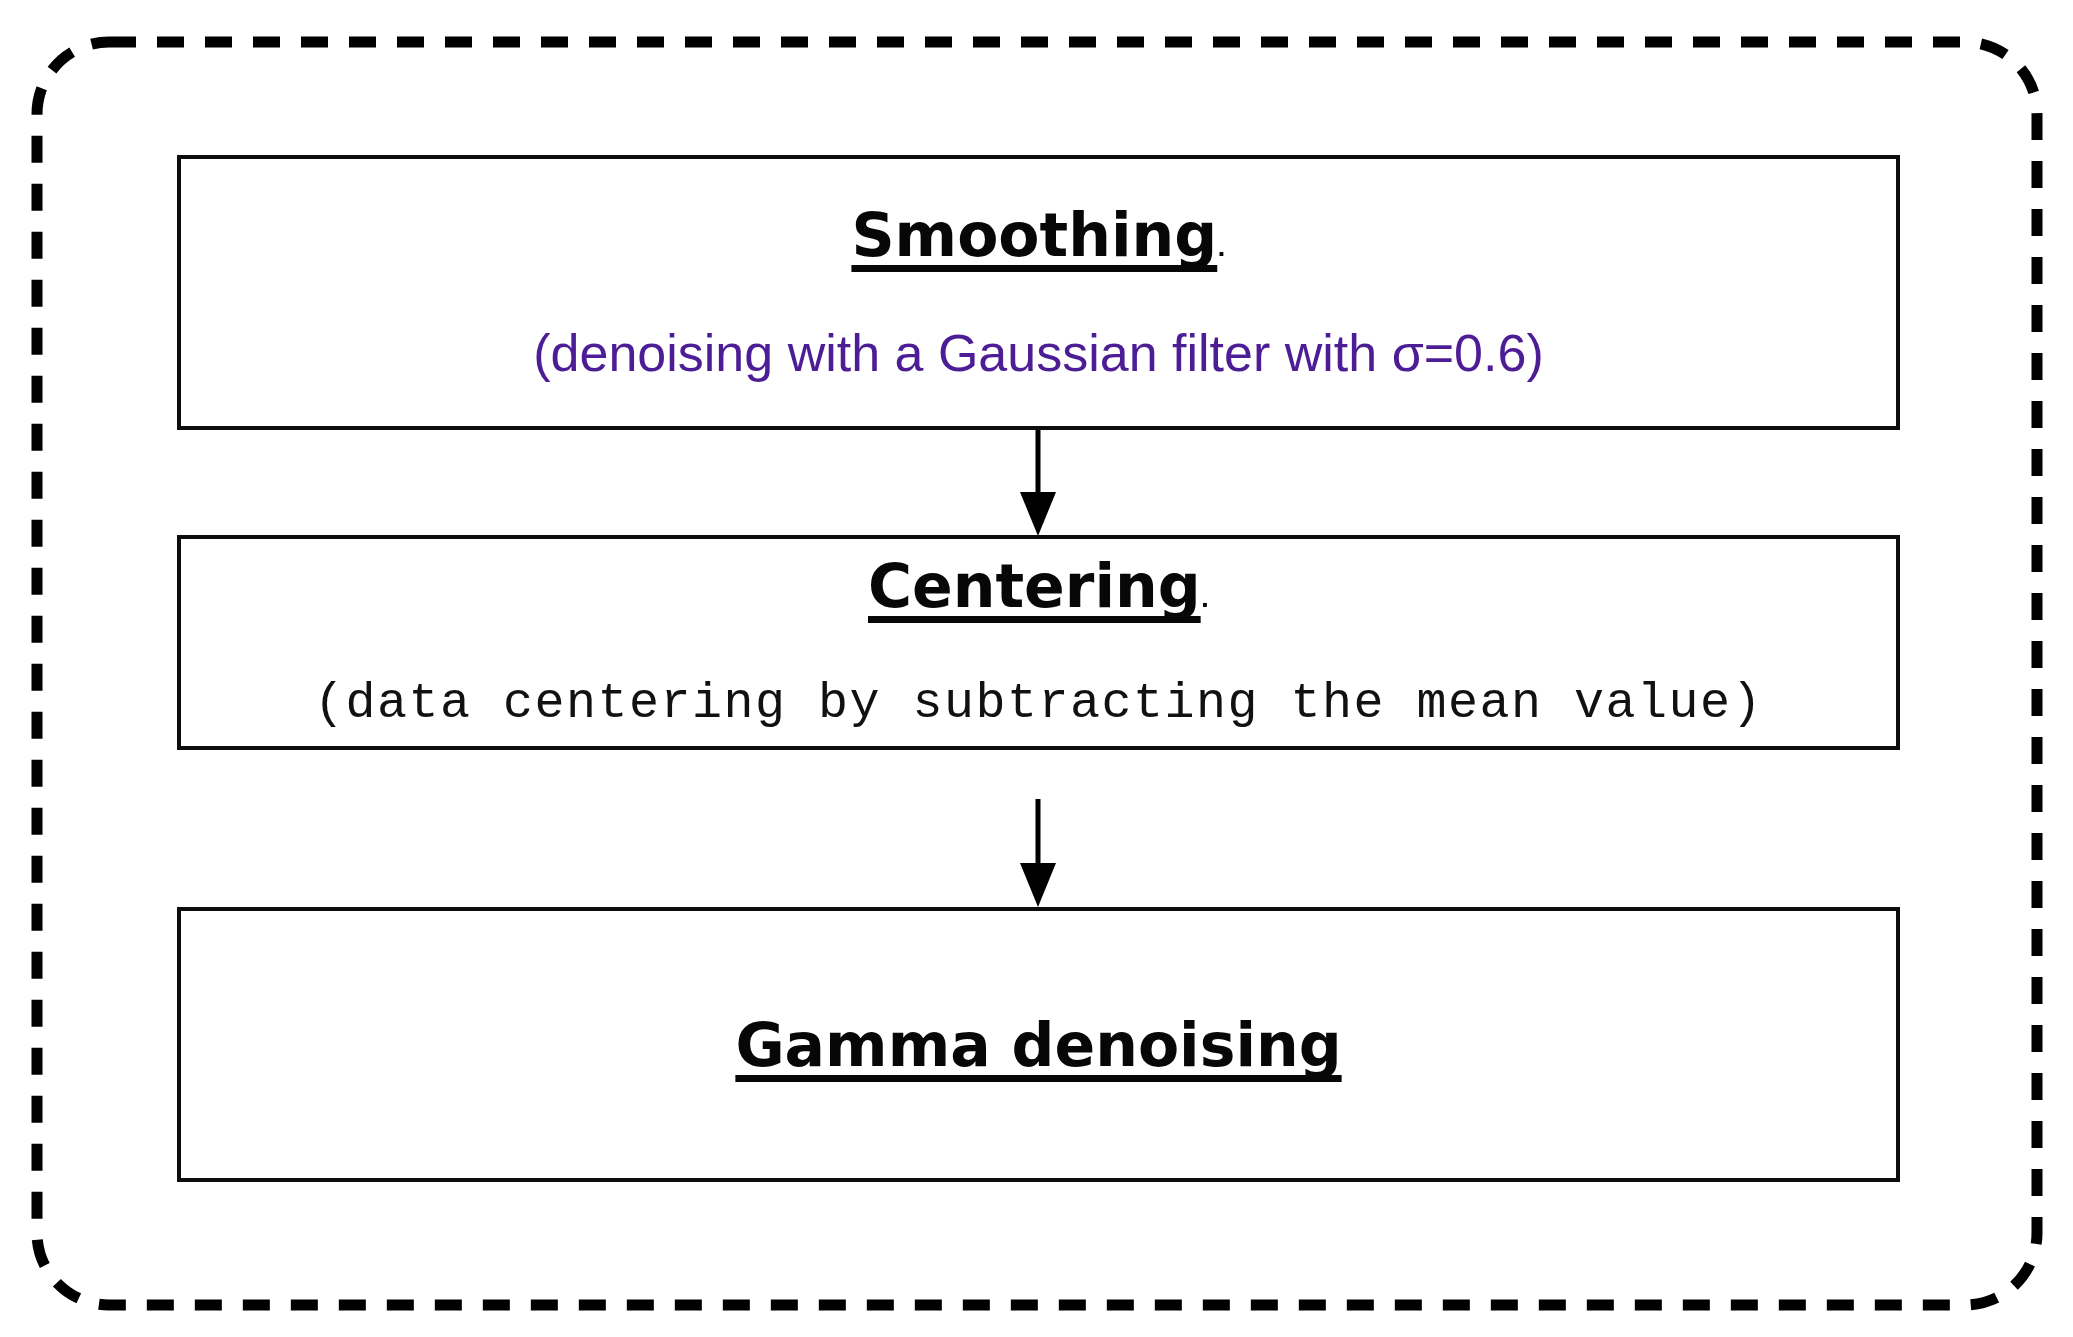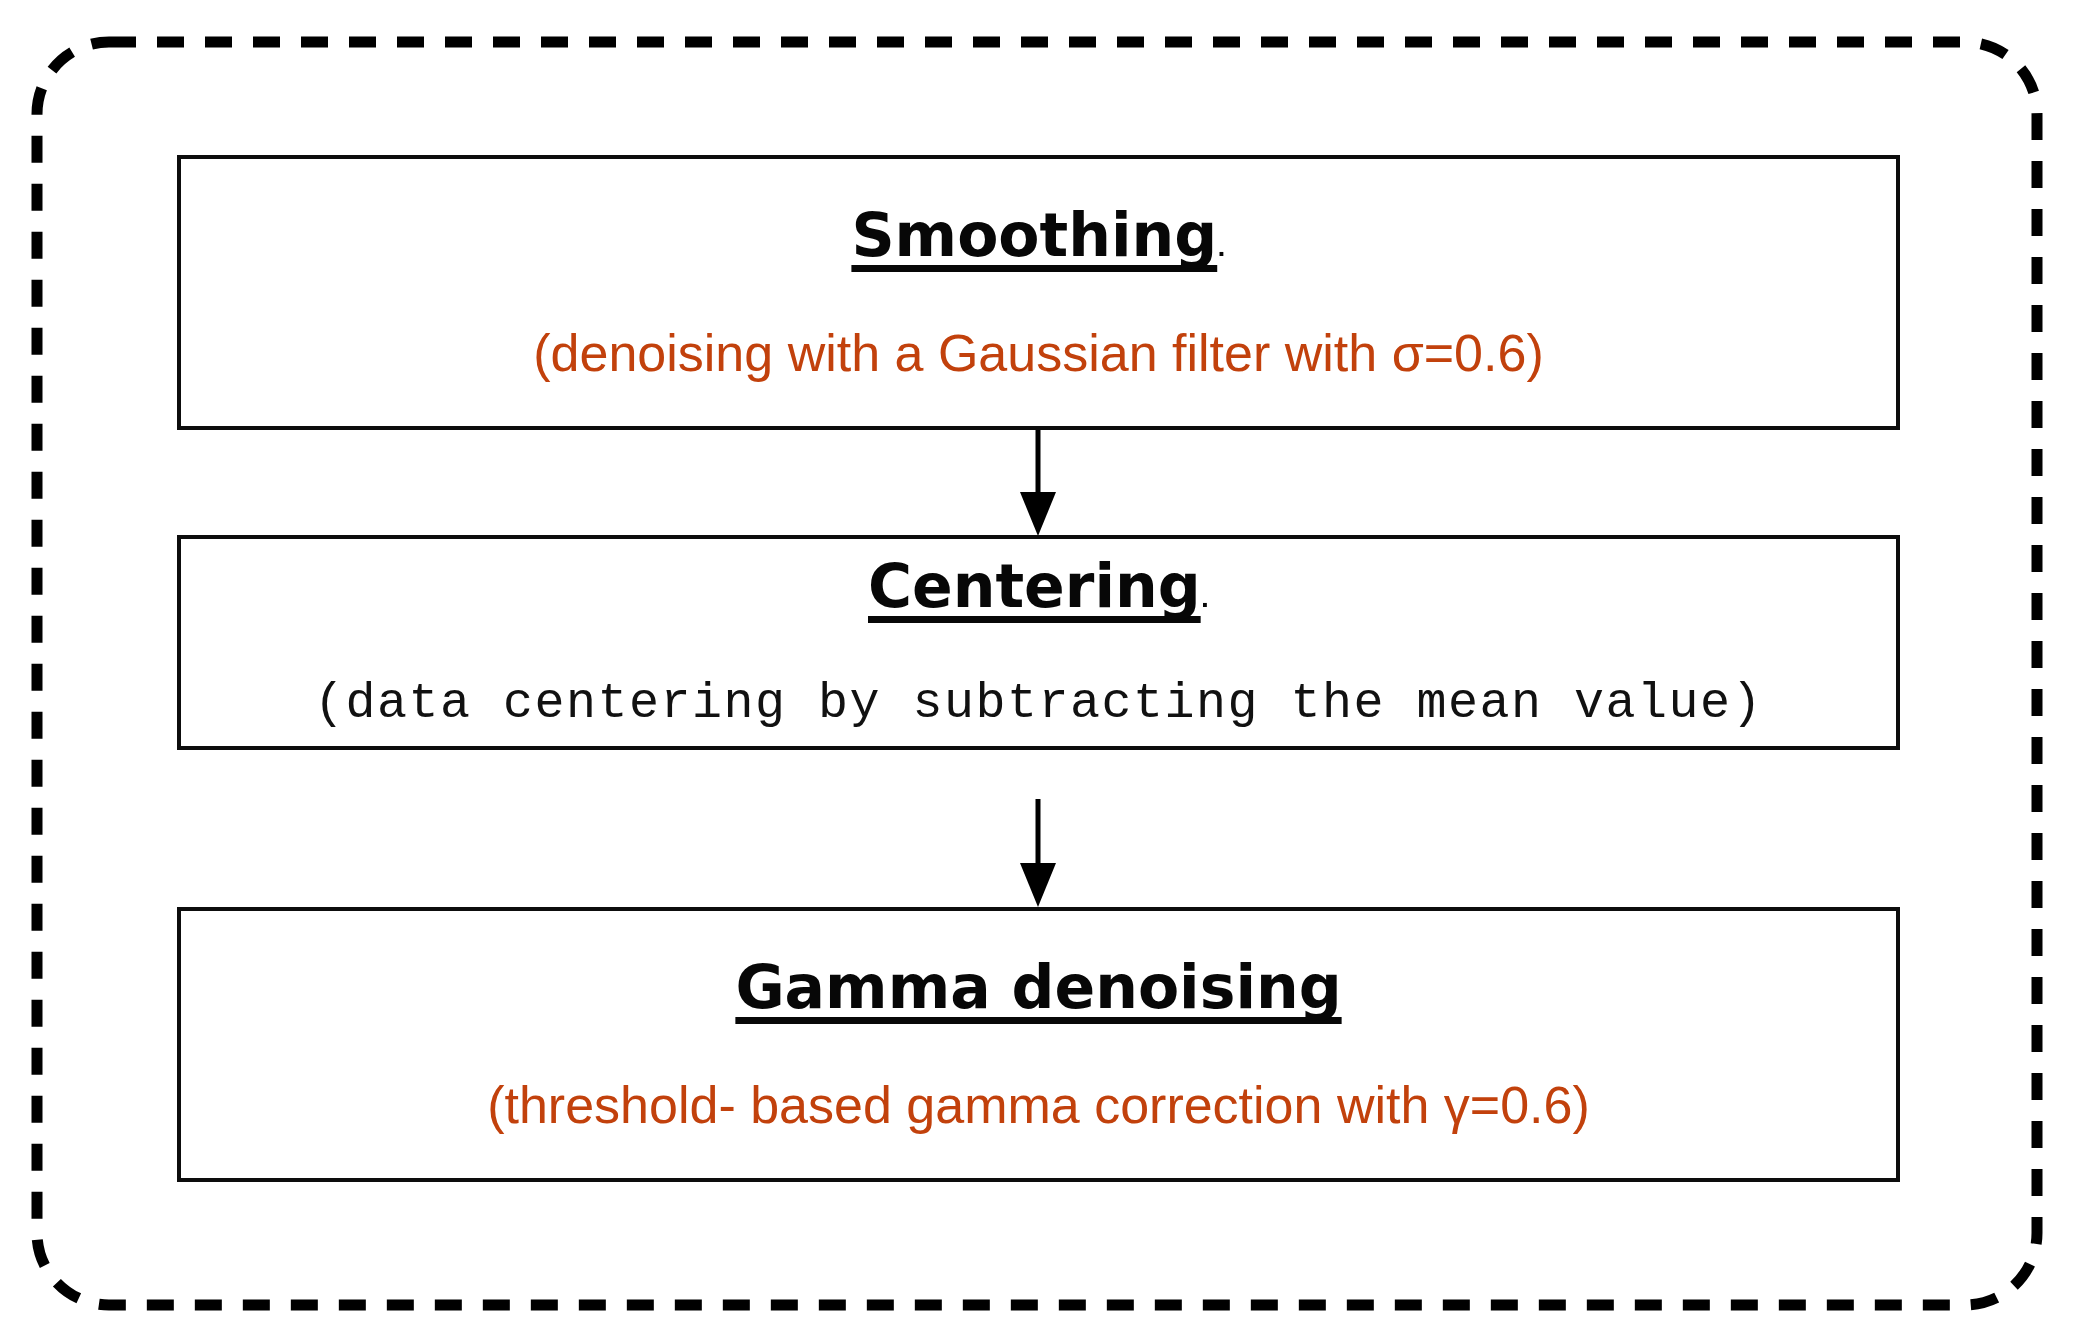--- a/index.html
+++ b/index.html
@@ -58,21 +58,21 @@
     letter-spacing: 0;
   }
 
   .box-subtitle {
     font-size: 52px;
     line-height: 1.15;
     white-space: nowrap;
   }
   .subtitle-gray {
     font-family: "Liberation Sans", sans-serif;
-    color: #c2410c;
+    color: #4c1d95;
   }
   .subtitle-black {
     font-family: Liberation Mono, monospace;
     color: #111111;
     font-size: 50px;
     letter-spacing: 1.5px;
   }
 </style>
 </head>
 <body>
@@ -98,16 +98,15 @@
     <div class="box-subtitle subtitle-black">(data centering by subtracting the mean value)</div>
   </div>
 
   <svg class="arrow-svg" style="left:1018px; top:799px;" width="40" height="108" viewBox="0 0 40 108" aria-hidden="true">
     <line x1="20" y1="0" x2="20" y2="68" stroke="#000000" stroke-width="5"></line>
     <polygon points="2,64 38,64 20,108" fill="#000000"></polygon>
   </svg>
 
   <div class="process-box box-gamma">
     <div class="box-title"><span class="title-text">Gamma denoising</span><span class="title-dot"></span></div>
-    <div class="box-subtitle subtitle-gray">(threshold- based gamma correction with γ=0.6)</div>
   </div>
 
 </div>
 
 </body></html>

